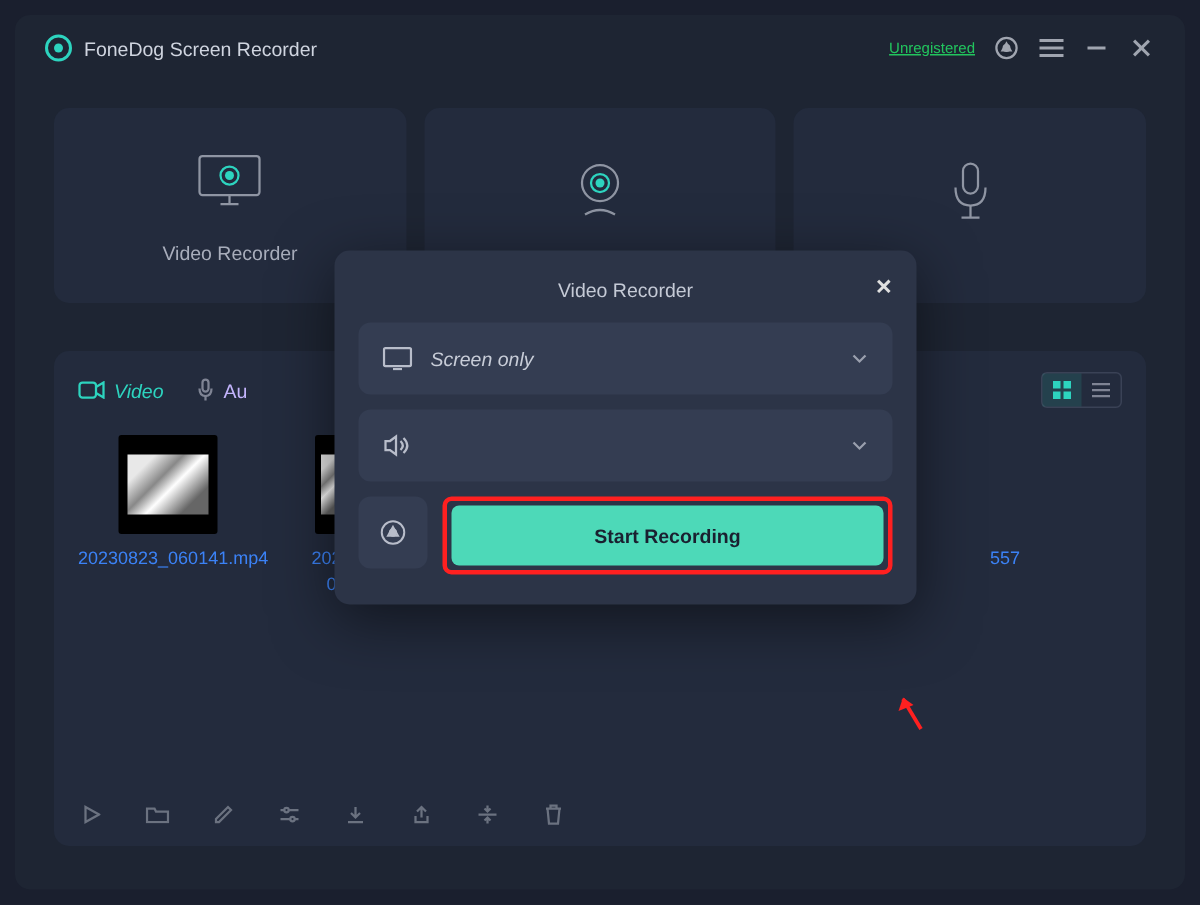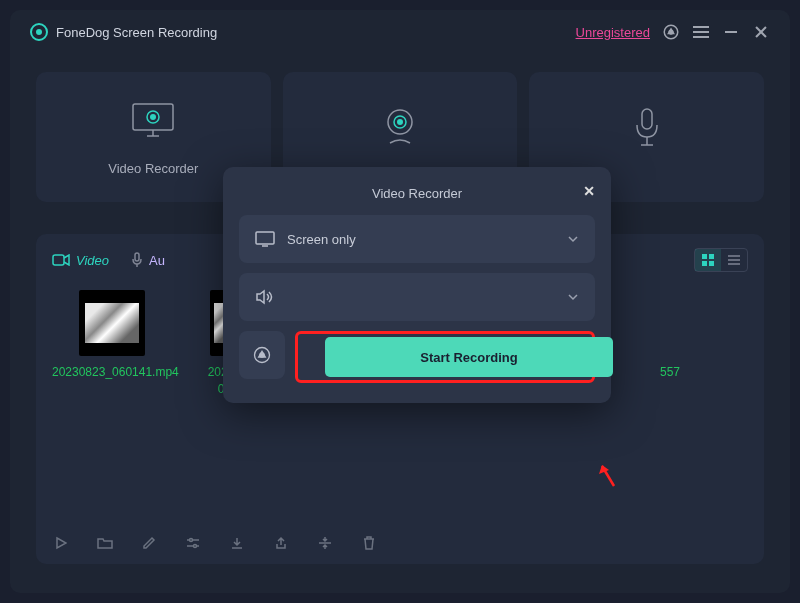--- a/index.html
+++ b/index.html
@@ -39,21 +39,21 @@
       position: absolute;
       width: 6px;
       height: 6px;
       background: #2dd4bf;
       border-radius: 50%;
       top: 4px;
       left: 4px;
     }
     .app-title { color: #d0d5e0; font-size: 13px; }
     .titlebar-right { margin-left: auto; display: flex; align-items: center; gap: 12px; }
-    .unregistered { color: #ec4899; text-decoration: underline; font-size: 13px; }
+    .unregistered { color: #22c55e; text-decoration: underline; font-size: 10px; }
     .tb-icon { width: 18px; height: 18px; display: flex; align-items: center; justify-content: center; color: #a0a5b0; cursor: pointer; }
     .minimize-line { width: 12px; height: 2px; background: #a0a5b0; }
     .close-x { position: relative; width: 14px; height: 14px; }
     .close-x::before, .close-x::after {
       content: ""; position: absolute; width: 14px; height: 2px; background: #a0a5b0; top: 6px; left: 0;
     }
     .close-x::before { transform: rotate(45deg); }
     .close-x::after { transform: rotate(-45deg); }
 
     .modes {
@@ -94,21 +94,21 @@
     .thumb { width: 120px; display: flex; flex-direction: column; align-items: center; gap: 8px; }
     .thumb-img {
       width: 66px; height: 66px; background: #000;
       display: flex; align-items: center; justify-content: center;
       border-radius: 2px;
     }
     .thumb-img-inner {
       width: 54px; height: 40px;
       background: linear-gradient(135deg, #e8e8e8 20%, #888 40%, #fff 55%, #666 80%);
     }
-    .thumb-name { font-size: 12px; color: #22c55e; text-align: center; line-height: 1.4; width: 100%; }
+    .thumb-name { font-size: 12px; color: #3b82f6; text-align: center; line-height: 1.4; width: 100%; }
 
     .toolbar {
       position: absolute;
       bottom: 12px;
       left: 16px;
       display: flex;
       gap: 26px;
     }
     .tb-btn { width: 18px; height: 18px; color: #6b7280; display: flex; align-items: center; justify-content: center; cursor: pointer; }
 
@@ -129,57 +129,58 @@
     .modal-close { position: absolute; right: 0; top: 2px; color: #e0e0e0; font-weight: bold; cursor: pointer; font-size: 14px; }
     .modal-row {
       display: flex; align-items: center;
       background: #343d52;
       border-radius: 8px;
       height: 48px;
       padding: 0 16px;
       margin-bottom: 10px;
       gap: 12px;
       cursor: pointer;
+      font-style: italic;
     }
     .row-icon { width: 20px; height: 20px; display: flex; align-items: center; justify-content: center; color: #b8bdca; }
     .row-label { color: #c8cdd8; font-size: 13px; }
     .chevron { margin-left: auto; color: #9aa0ae; }
     .modal-action-row { display: flex; gap: 10px; margin-top: 8px; }
     .settings-btn {
       width: 46px; height: 48px; background: #343d52; border-radius: 8px;
       display: flex; align-items: center; justify-content: center; cursor: pointer;
     }
     .start-wrap {
       flex: 1;
       border: 3px solid #ff2020;
       border-radius: 6px;
       padding: 3px;
     }
     .start-btn {
       width: 100%; height: 40px; background: #4dd9b8; border-radius: 5px;
       display: flex; align-items: center; justify-content: center;
-      color: #1a2030; font-weight: 600; font-size: 13px; cursor: pointer; margin-left: 24px;
+      color: #1a2030; font-weight: 600; font-size: 13px; cursor: pointer;
     }
     .arrow-annotation {
       position: absolute;
       left: 586px;
       top: 450px;
       z-index: 9;
       pointer-events:none;
     }
     svg { display: block; }
   </style>
 </head>
 <body>
 
 <div class="main-window">
 
   <div class="titlebar">
     <div class="logo"></div>
-    <div class="app-title">FoneDog Screen Recording</div>
+    <div class="app-title">FoneDog Screen Recorder</div>
     <div class="titlebar-right">
       <a class="unregistered">Unregistered</a>
       <div class="tb-icon">
         <svg width="18" height="18" viewBox="0 0 24 24" fill="none" stroke="#a0a5b0" stroke-width="2">
           <circle cx="12" cy="12" r="9"></circle>
           <polygon points="12,8 15.5,14 8.5,14" fill="none"></polygon>
           <circle cx="12" cy="12" r="2.5" fill="#a0a5b0"></circle>
         </svg>
       </div>
       <div class="tb-icon">

